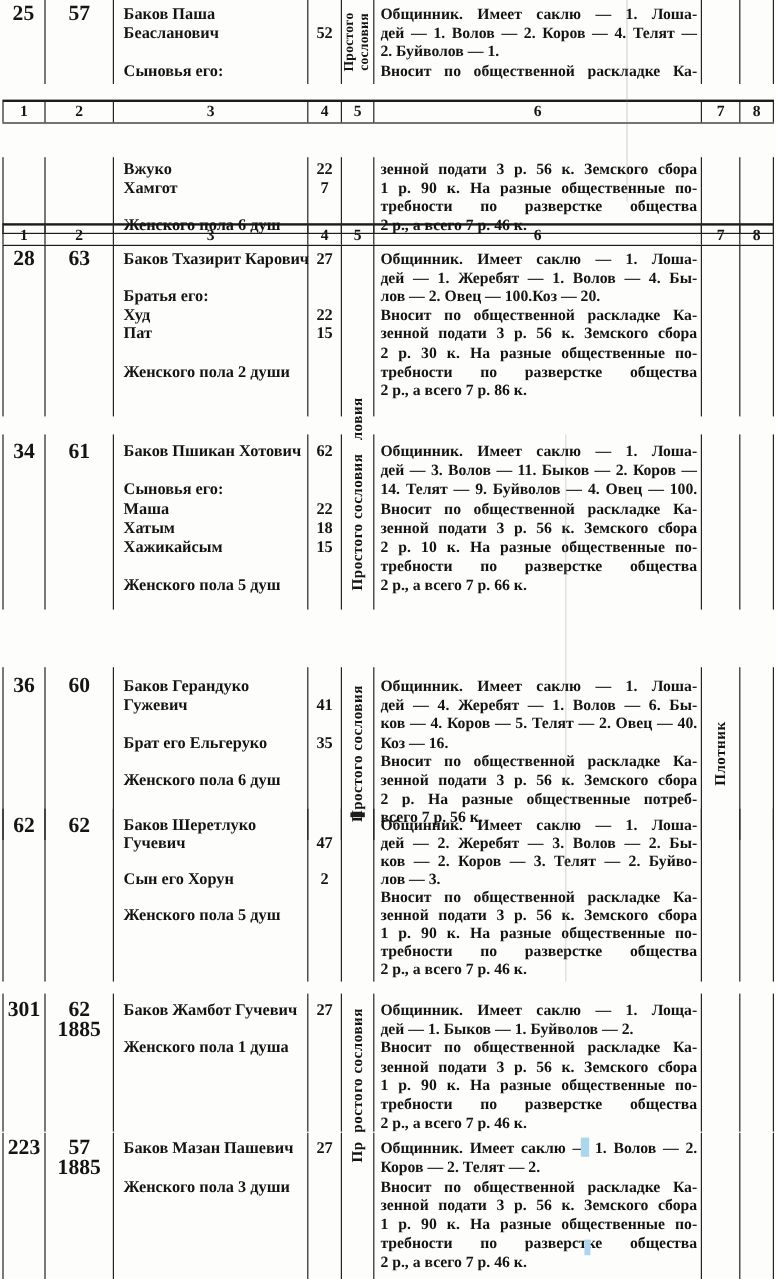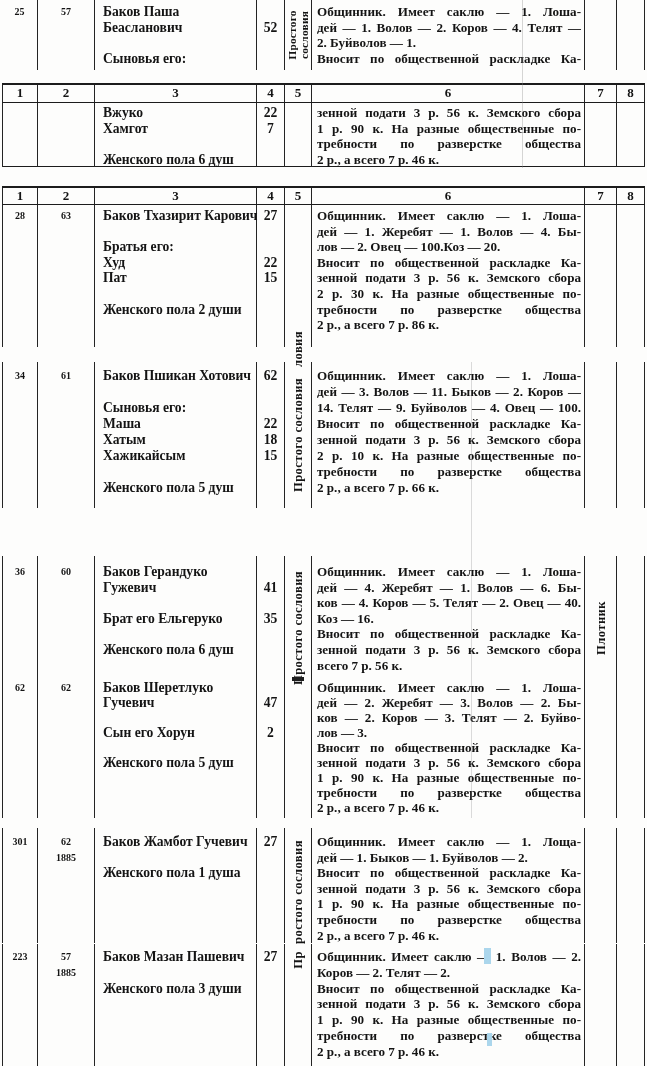--- a/index.html
+++ b/index.html
@@ -26,22 +26,22 @@
     text-align:center; font-size:13px; font-weight:700;
     line-height:16px; box-sizing:border-box;
   }
   .hcell:first-child { border-left:1.6px solid #242424; }
   .cell {
     border-right:1.6px solid #242424;
     box-sizing:border-box; position:relative; overflow:visible;
   }
   .cell.c1 { border-left:1.6px solid #242424; }
   .block.noleft .cell.c1 { border-left:none; }
-  .block.bottomline { border-bottom:1.8px solid #1c1c1c; }
-  .cell.c1, .cell.c2 { text-align:center; font-size:10px; font-weight:600; }
+  .block.bottomline { border-bottom:1.8px solid #1c1c1c;margin-top:28px; }
+  .cell.c1, .cell.c2 { text-align:center; font-size:18px; font-weight:600; }
   .numline { height:var(--lh); line-height:var(--lh); }
   .cell.c3 { padding-left:8px; }
   .nline {
     height:var(--lh); line-height:var(--lh);
     font-size:13.6px; font-weight:600; white-space:nowrap;
   }
   .cell.c4 { text-align:center; }
   .aline { height:var(--lh); line-height:var(--lh); font-size:13.6px; font-weight:600; }
   .cell.c6 { padding:0 3px 0 5px; }
   .dline {
@@ -270,20 +270,21 @@
         <div class="cell c5" style="padding-top: 0px;">
           <div class="rot">Простого сословия</div>
         </div>
         <div class="cell c6" style="padding-top: 8px;">
           <div class="dline">Общинник. Имеет саклю — 1. Лоша-</div>
           <div class="dline">дей — 4. Жеребят — 1. Волов — 6. Бы-</div>
           <div class="dline">ков — 4. Коров — 5. Телят — 2. Овец — 40.</div>
           <div class="dline short">Коз — 16.</div>
           <div class="dline">Вносит по общественной раскладке Ка-</div>
           <div class="dline">зенной подати 3 р. 56 к.  Земского сбора</div>
+          <div class="dline">2 р. На разные общественные потреб-</div>
           <div class="dline short">всего 7 р. 56 к.</div>
         </div>
         <div class="cell c7" style="padding-top: 0px;">
           <div class="rot">Плотник</div>
         </div>
         <div class="cell c8" style="padding-top: 8px;"></div>
       </div>
       <div class="block" style="top: 674px; height: 144px; --lh: 15px;">
         <div class="cell c1" style="padding-top: 6px;">
           <div class="numline">62</div>

